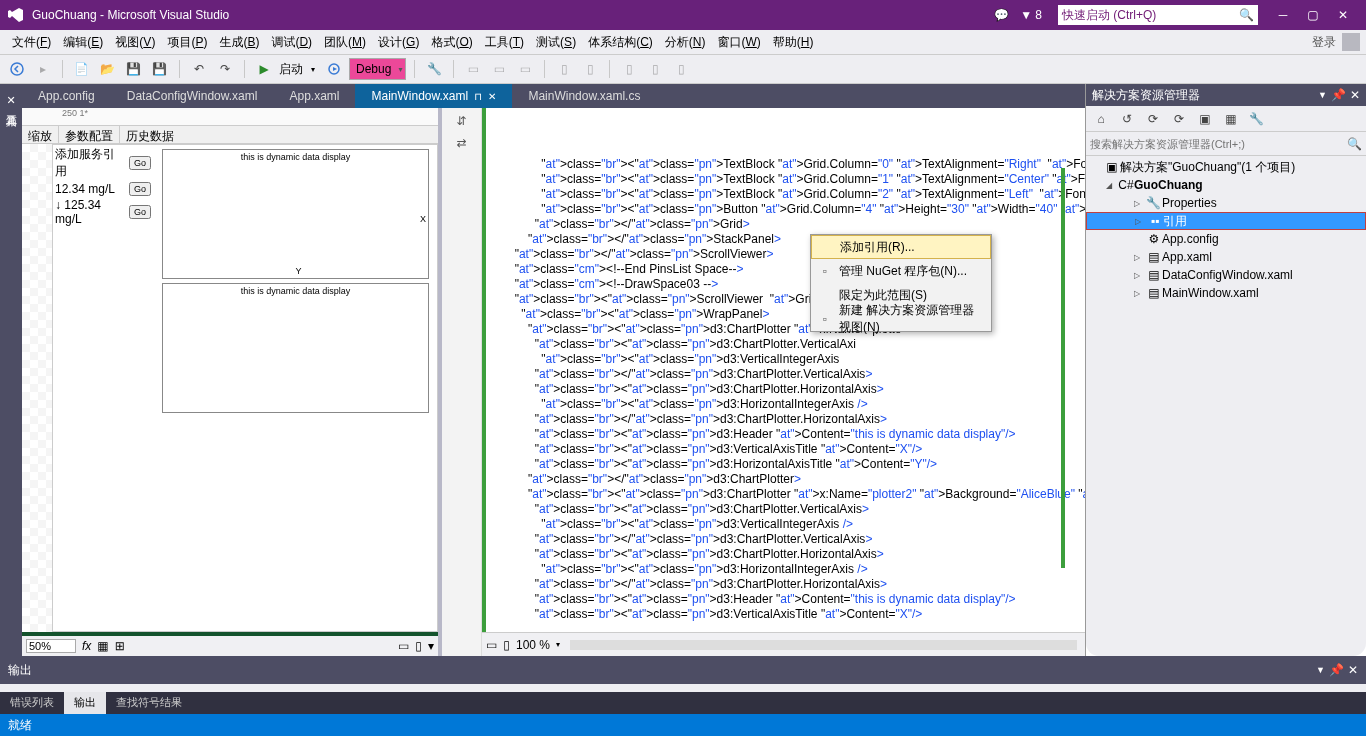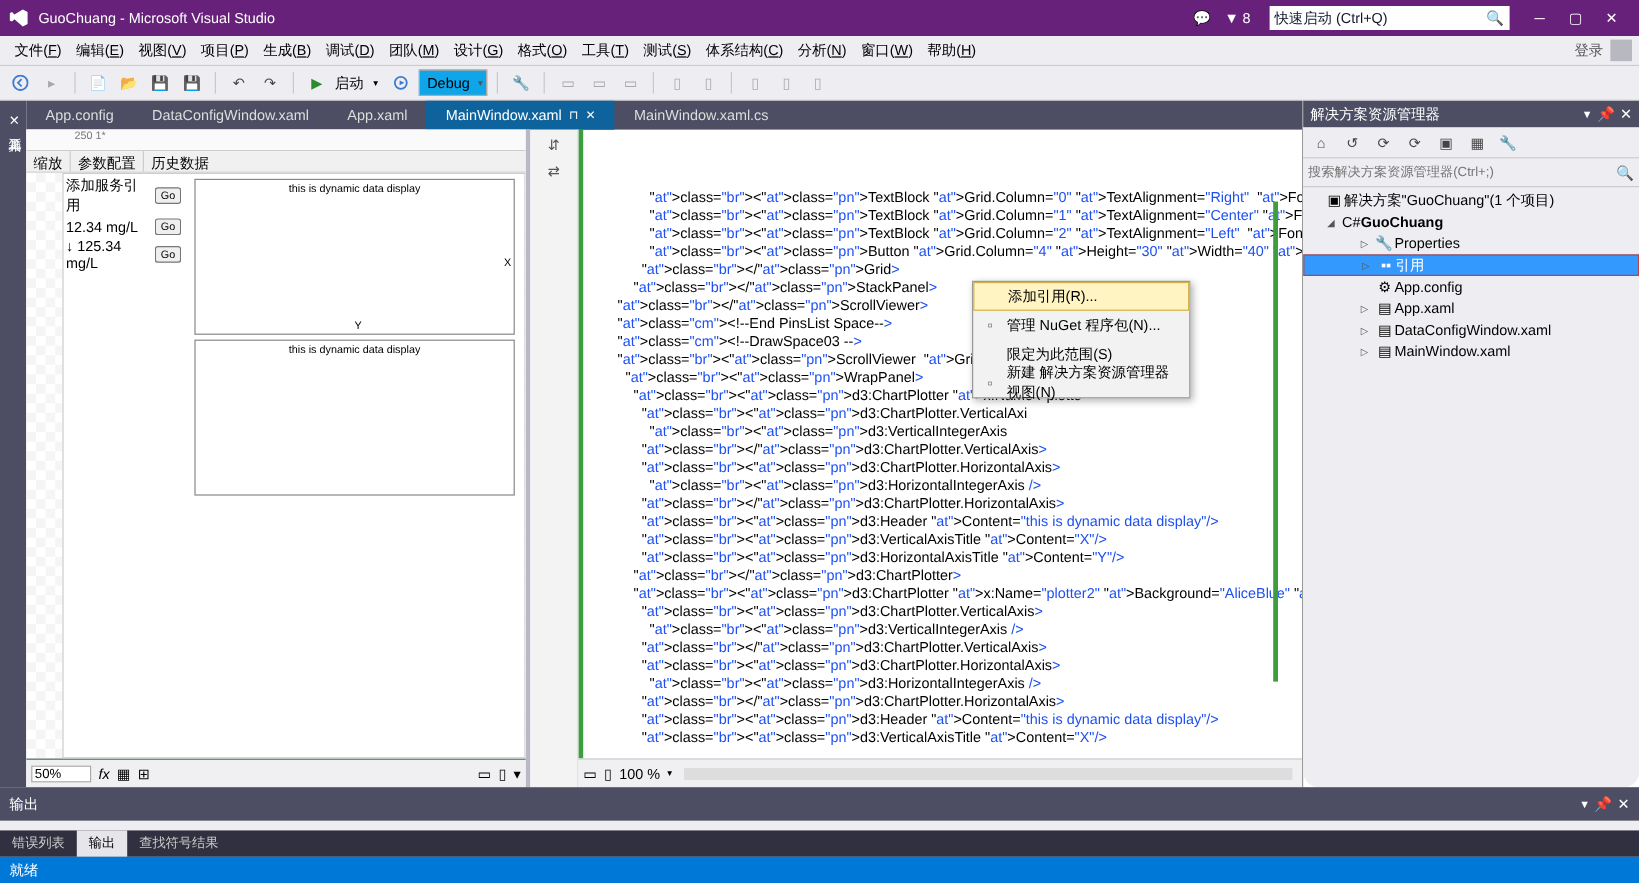--- a/index.html
+++ b/index.html
@@ -12,39 +12,39 @@
 .quicklaunch { width:200px; height:20px; background:#fff; color:#888; padding:0 4px; display:flex; align-items:center; margin:0 10px; }
 .winbtn { width:30px; height:30px; display:flex; align-items:center; justify-content:center; color:#fff; }
 .menubar { height:24px; background:#eeeef2; display:flex; align-items:center; padding:0 6px; gap:2px; }
 .menubar .menuitem { padding:2px 6px; }
 .menubar .menuitem u { text-decoration:underline; }
 .menubar .right { margin-left:auto; display:flex; align-items:center; gap:6px; color:#555; }
 .toolbar { height:30px; background:#eeeef2; display:flex; align-items:center; padding:0 6px; gap:4px; border-top:1px solid #ccc; border-bottom:1px solid #ccc; }
 .tb-btn { width:22px; height:22px; display:flex; align-items:center; justify-content:center; color:#444; position:relative; }
 .tb-btn.green { color:#2c8b2c; }
 .tb-sep { width:1px; height:18px; background:#c8c8c8; margin:0 4px; }
-.combo { height:22px; border:1px solid #aaa; background:#0ea5e9; display:flex; align-items:center; padding:0 14px 0 6px; position:relative; }
+.combo { height:22px; border:1px solid #aaa; background:#ec4899; display:flex; align-items:center; padding:0 14px 0 6px; position:relative; }
 .combo::after { content:"▾"; position:absolute; right:3px; font-size:8px; color:#555; }
 .main { flex:1; display:flex; min-height:0; }
 .sidetab { width:22px; background:#4d4d64; color:#fff; writing-mode:vertical-rl; text-orientation:mixed; display:flex; align-items:center; padding-top:10px; font-size:11px; }
 .docarea { flex:1; display:flex; flex-direction:column; min-width:0; border-right:1px solid #999; }
 .tabs { height:24px; background:#4d4d64; display:flex; }
 .tab { padding:4px 16px; color:#ddd; display:flex; align-items:center; gap:6px; font-size:11px; }
 .tab.active { background:#0e639c; color:#fff; }
 .tab .tclose { font-size:10px; }
 .split { flex:1; display:flex; min-height:0; }
 .designer { width:420px; display:flex; flex-direction:column; border-right:4px solid #b8b8c8; background:#fff; }
 .ruler { height:18px; background:#fafafa; border-bottom:1px solid #ccc; font-size:9px; color:#777; padding-left:40px; }
 .dcanvas { flex:1; overflow:hidden; position:relative; background:repeating-conic-gradient(#f5f5f5 0 25%, #fff 0 50%) 0 0/16px 16px; }
 .dinner { position:absolute; left:30px; top:0; right:0; bottom:0; background:#fff; border:1px solid #ccc; }
 .drow { display:flex; align-items:center; gap:4px; font-size:9px; padding:1px 2px; }
 .drow button { font-size:9px; padding:0 3px; }
 .chartbox { border:1px solid #888; margin:4px; height:130px; position:relative; background:#fff; }
 .chartbox .ct { text-align:center; font-size:9px; padding:2px; }
-.dstatus { height:24px; border-top:1px solid #14532d; display:flex; align-items:center; gap:6px; padding:0 4px; font-size:11px; background:#f0f0f3; }
+.dstatus { height:24px; border-top:4px solid #14532d; display:flex; align-items:center; gap:6px; padding:0 4px; font-size:11px; background:#f0f0f3; }
 .dstatus input { width:50px; border:1px solid #aaa; font-size:11px; padding:0 2px; }
 .codepane { flex:1; display:flex; min-width:0; }
 .gutter { width:40px; background:#f3f3f3; display:flex; flex-direction:column; align-items:center; gap:8px; padding-top:6px; border-right:1px solid #ddd; color:#555; }
 .codewrap { flex:1; display:flex; flex-direction:column; min-width:0; }
 .code { flex:1; overflow:hidden; font-family:Consolas,monospace; font-size:13px; line-height:15px; white-space:pre; padding:4px 0 4px 6px; position:relative; }
 .code .greenbar { position:absolute; left:0; top:0; bottom:0; width:4px; background:#3c9e3c; }
 .code .greenbar2 { position:absolute; right:20px; top:60px; height:400px; width:4px; background:#3c9e3c; } 
 .av { color:#1e50f0; }
 .br { color:#1e50f0; }
 .cstatus { height:24px; border-top:1px solid #ccc; display:flex; align-items:center; gap:6px; padding:0 4px; font-size:11px; background:#f0f0f3; }
@@ -80,21 +80,21 @@
         <path fill="#fff" d="M11 1l4 2v10l-4 2-7-6-2 2-2-1V4l2-1 2 2z"></path>
       </svg>
   </span>
   <span class="title">GuoChuang - Microsoft Visual Studio</span>
   <span class="spacer"></span>
   <span class="nt">💬</span>
   <span style="width:8px"></span>
   <span class="nt">▼</span>
   <span style="margin:0 6px 0 1px">8</span>
   <div class="quicklaunch">
-    <span style="flex:1;color:#0f172a">快速启动 (Ctrl+Q)</span>
+    <span style="flex:1;color:#701a75">快速启动 (Ctrl+Q)</span>
     <span style="color:#68217a">🔍</span>
   </div>
   <div class="winbtn">─</div>
   <div class="winbtn">▢</div>
   <div class="winbtn">✕</div>
 </div>
 
 <div class="menubar">
   <span id="menus"><span class="menuitem">文件(<u>F</u>)</span><span class="menuitem">编辑(<u>E</u>)</span><span class="menuitem">视图(<u>V</u>)</span><span class="menuitem">项目(<u>P</u>)</span><span class="menuitem">生成(<u>B</u>)</span><span class="menuitem">调试(<u>D</u>)</span><span class="menuitem">团队(<u>M</u>)</span><span class="menuitem">设计(<u>G</u>)</span><span class="menuitem">格式(<u>O</u>)</span><span class="menuitem">工具(<u>T</u>)</span><span class="menuitem">测试(<u>S</u>)</span><span class="menuitem">体系结构(<u>C</u>)</span><span class="menuitem">分析(<u>N</u>)</span><span class="menuitem">窗口(<u>W</u>)</span><span class="menuitem">帮助(<u>H</u>)</span></span>
   <span class="right">

